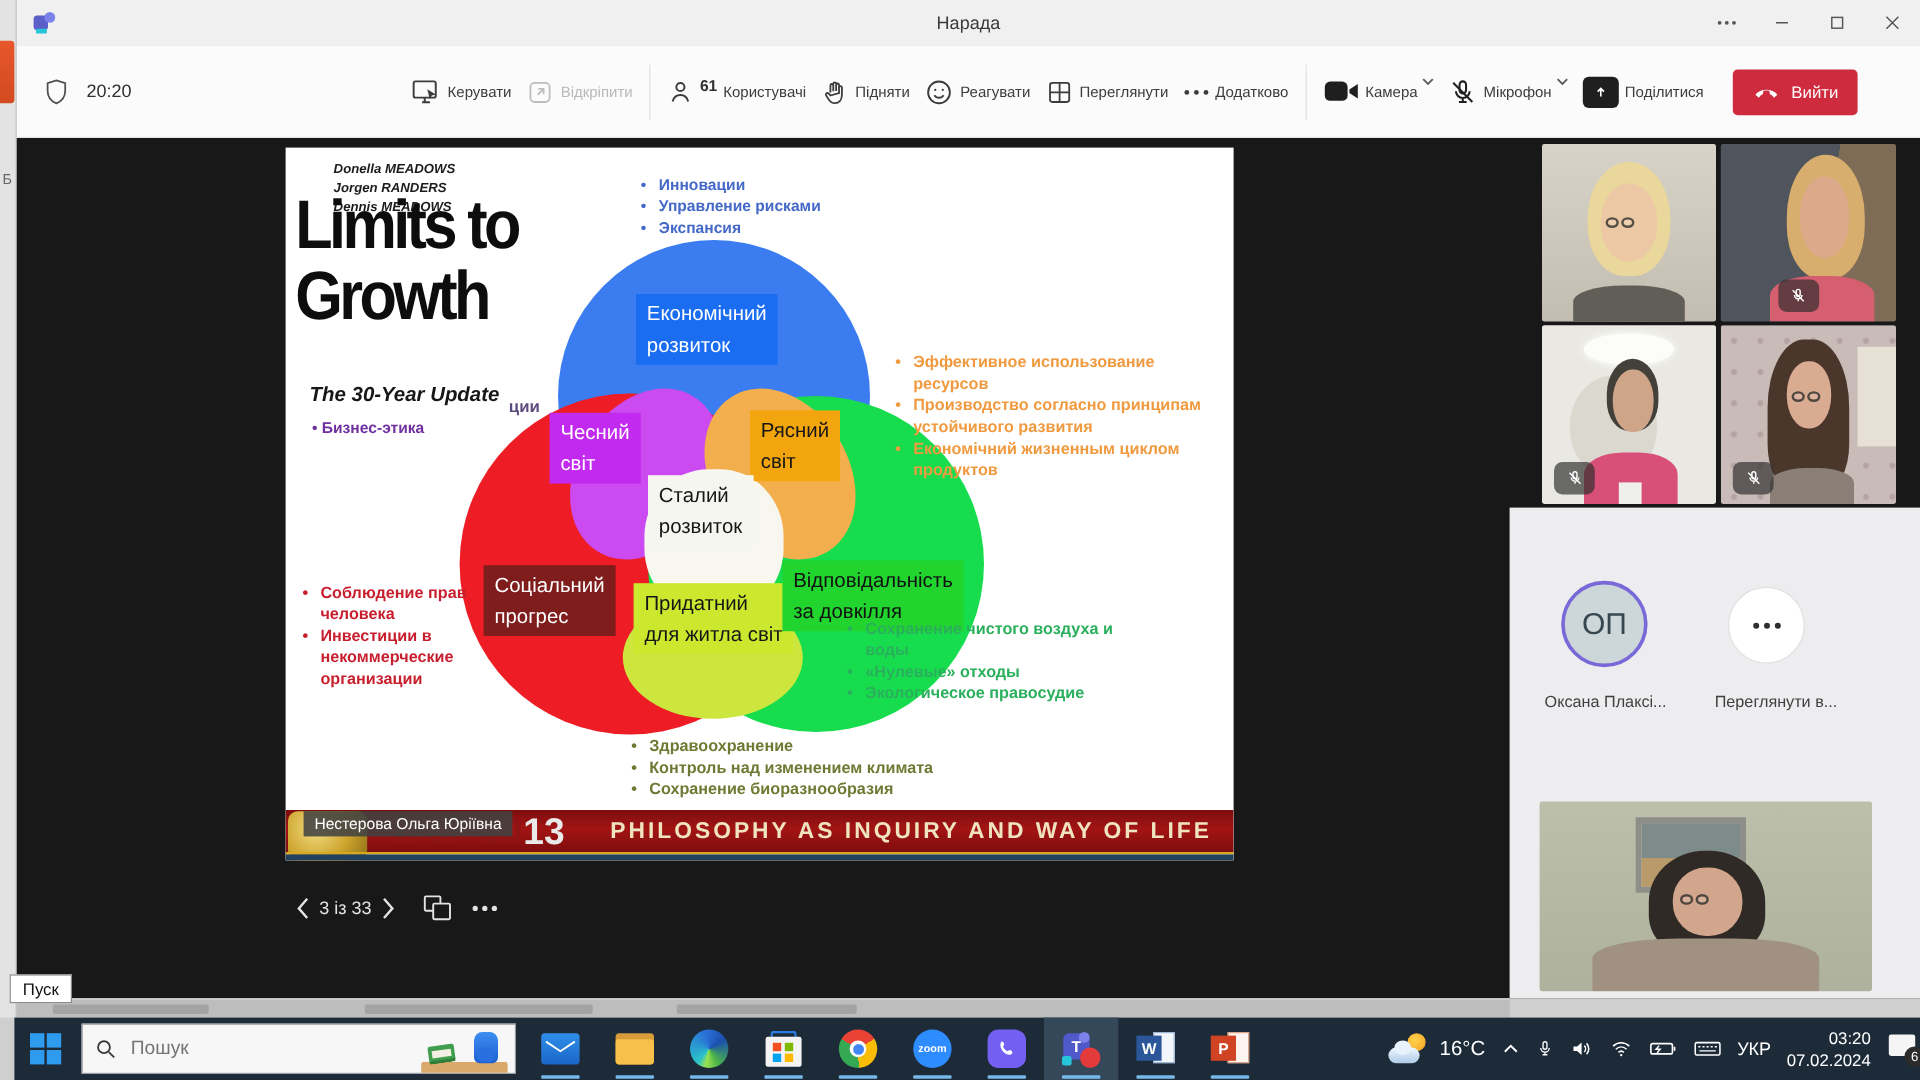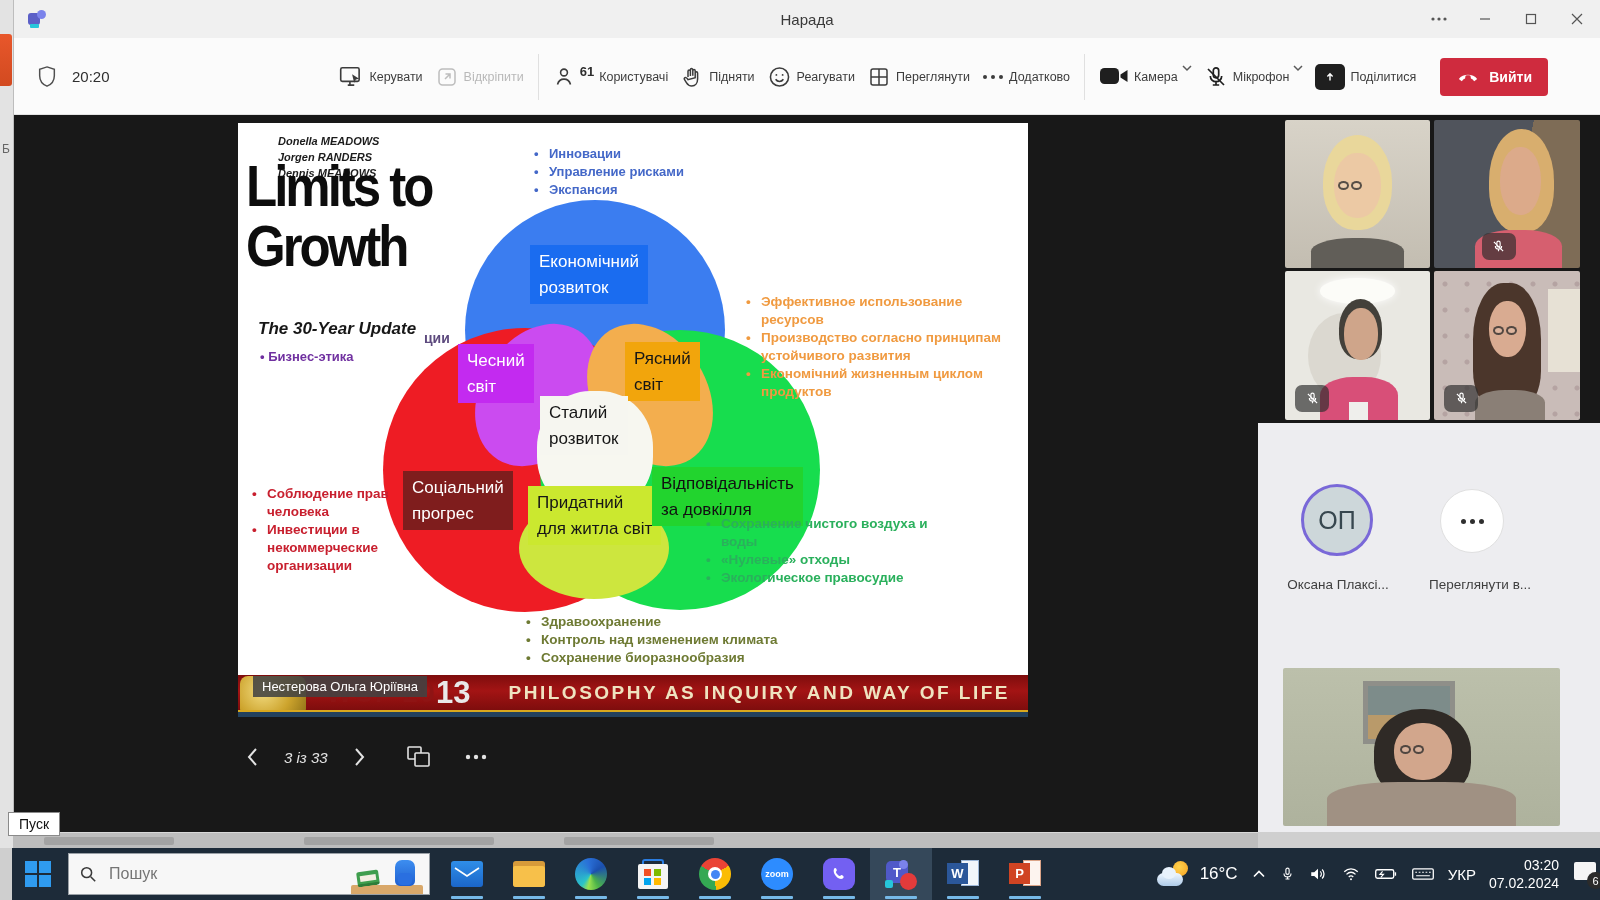--- a/index.html
+++ b/index.html
@@ -30,21 +30,21 @@
   .mt-row { position:absolute; right:52px; top:0; height:77px; display:flex; align-items:center; }
   .tbtn { display:flex; flex-direction:row; align-items:center; justify-content:center; gap:5px; min-width:64px; padding:4px 6px; cursor:pointer; }
   .tbtn .lb { font-size:12.5px; color:#3c3c3c; white-space:nowrap; }
   .tbtn.disabled .lb { color:#b9b9b9; }
   .ic-row { display:flex; align-items:flex-start; gap:3px; height:26px; }
   .count { font-size:13px; font-weight:bold; color:#2f2f2f; }
   .vdiv { width:1px; height:46px; background:#e0e0e0; margin:0 8px; }
   .chev { width:18px; height:26px; display:flex; align-items:center; justify-content:center; cursor:pointer; margin:0 2px 18px -6px; }
   .share-sq { width:30px; height:26px; background:#1f1f1f; border-radius:5px; display:flex; align-items:center; justify-content:center; }
   .leave-btn { margin-left:18px; height:38px; padding:0 16px; background:#cf2b3e; border-radius:4px; display:flex; align-items:center; gap:9px; cursor:pointer; }
-  .leave-btn span { color:#fff; font-size:14px; font-weight:bold; }
+  .leave-btn span { color:#fff; font-size:14px; font-weight:normal; }
 
   
   .main { position:absolute; left:14px; top:115px; right:0; height:717px; background:#181818; }
 
   
   .slide { position:absolute; left:224px; top:8px; width:790px; height:594px; background:#ffffff; overflow:hidden; }
   .authors { position:absolute; left:40px; top:11px; font-size:11px; font-weight:bold; font-style:italic; color:#1c1c1c; line-height:1.45; }
   .bigtitle { position:absolute; left:8px; top:34px; font-size:51px; font-weight:bold; letter-spacing:-3px; color:#0d0d0d; line-height:1.04; transform:scaleY(1.12); transform-origin:top left; }
   .subtitle { position:absolute; left:20px; top:196px; font-size:17px; font-weight:bold; font-style:italic; color:#171717; }
   .purple-b { position:absolute; left:22px; top:226px; font-size:13px; font-weight:bold; color:#7030a0; }
@@ -67,21 +67,21 @@
   .banner { position:absolute; left:0; top:552px; width:790px; height:35px; background:linear-gradient(#7e0d0d,#a31414 45%,#7e0d0d); }
   .banner-title { position:absolute; right:18px; top:7px; font-size:19px; font-weight:bold; letter-spacing:2.5px; color:#efe3c0;margin-left:16px; }
   .wcp1 { position:absolute; left:88px; top:2px; font-size:28px; font-weight:bold; letter-spacing:1px; color:#8f1414; }
   .wcp2 { position:absolute; left:198px; top:0px; font-size:31px; font-weight:bold; color:#e9e9e9; }
   .emblem { position:absolute; left:2px; top:553px; width:66px; height:41px; border-radius:8px; background:radial-gradient(circle at 35% 35%, #f3dd83, #cda42d 55%, #8d7017); }
   .gold-line { position:absolute; left:0; top:587px; width:790px; height:2px; background:#d8a81e; }
   .navy-line { position:absolute; left:0; top:589px; width:790px; height:5px; background:#22415e; }
   .nametag { position:absolute; left:15px; top:553px; padding:3px 9px; background:rgba(66,66,66,0.88); color:#fff; font-size:13px; white-space:nowrap; }
 
   
-  .snav { position:absolute; left:232px; top:622px; height:40px; display:flex; align-items:center; gap:26px; color:#e3e3e3;font-style:italic; }
+  .snav { position:absolute; left:232px; top:622px; height:40px; display:flex; align-items:center; gap:8px; color:#e3e3e3; }
   .snav .pg { font-size:15px; color:#e3e3e3; }
   .snav .nbtn { cursor:pointer; display:flex; align-items:center; justify-content:center; }
 
   
   .sidebar { position:absolute; right:0; top:0; width:342px; height:717px; }
   .side-panel { position:absolute; left:0; top:308px; width:342px; height:409px; background:#ededf0; }
   .tile { position:absolute; overflow:hidden; background:#555; border-radius:2px; cursor:pointer; }
   .pp { position:absolute; }
   .micoff { position:absolute; left:10px; bottom:8px; width:34px; height:27px; background:rgba(45,45,45,0.68); border-radius:7px; display:flex; align-items:center; justify-content:center; }
   .glasses { position:absolute; display:flex; align-items:center; }

